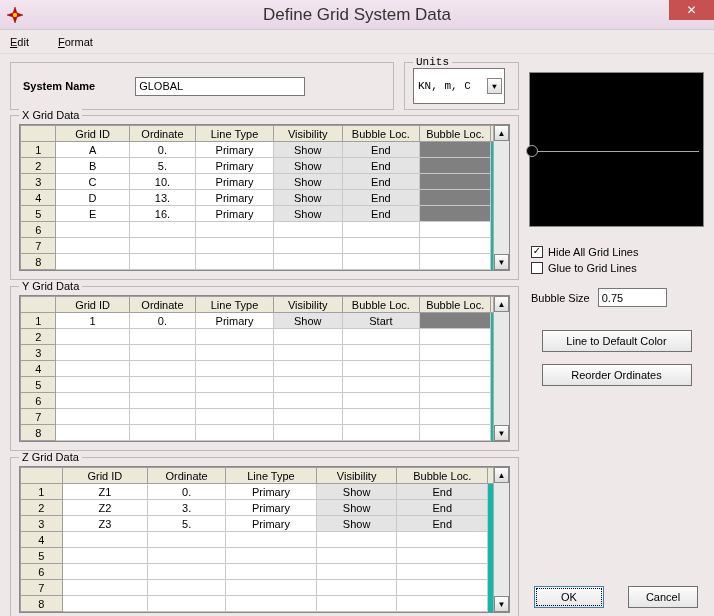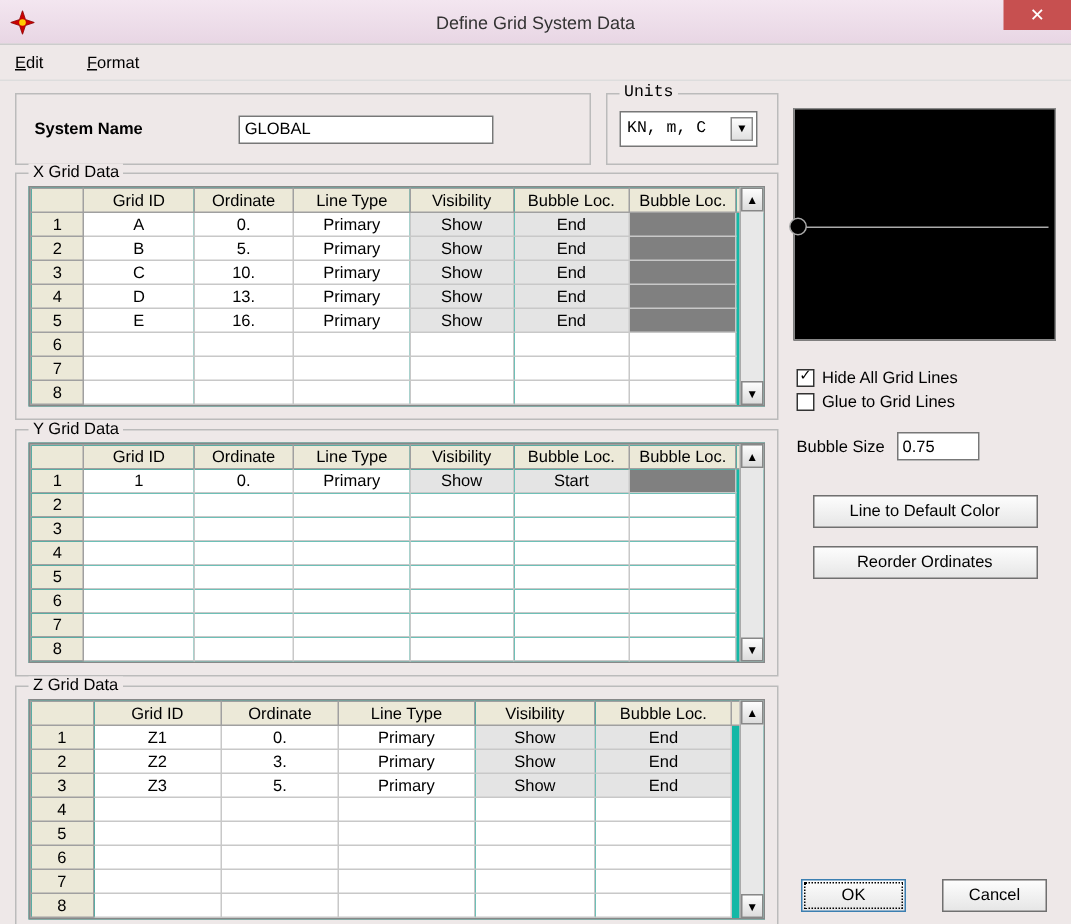--- a/index.html
+++ b/index.html
@@ -25,21 +25,21 @@
       margin: 0 7px;
       display: flex;
       align-items: center;
       justify-content: center;
     }
     .titlebar-title {
       position: absolute;
       left: 50%;
       transform: translateX(-50%);
       color: #333;
-      font-size: 12px;
+      font-size: 17px;
     }
     .close-btn {
       position: absolute;
       right: 0;
       top: 0;
       width: 45px;
       height: 20px;
       background: #c75050;
       color: #fff;
       display: flex;
@@ -67,21 +67,21 @@
     }
     .left-col { flex: 1; min-width: 0; }
     .right-col { width: 175px; display: flex; flex-direction: column; gap: 3px; }
     .row1 { display: flex; gap: 10px; height: 48px; margin-bottom: 5px; }
     .sys-name-row {
       flex: 1;
       border: 1px solid #bbb;
       display: flex;
       align-items: center;
       padding: 0 12px;
-      gap: 64px;
+      gap: 40px;
       background: #eee8e8;
     }
     .sys-name-label { font-weight: bold; display: flex; align-items: center; }
     .text-input {
       height: 19px;
       border: 1px solid #777;
       background: #fff;
       padding: 0 3px;
       font: inherit;
     }
@@ -94,21 +94,21 @@
       position: absolute;
       top: -7px;
       left: 8px;
       background: #eee8e8;
       padding: 0 3px;
       font-size: 11px;
     }
     .units-box { width: 115px; height: 48px; display: flex; align-items: center; font-family: Liberation Mono, monospace; }
     .select {
       width: 92px;
-      height: 24px;
+      height: 36px;
       border: 1px solid #777;
       background: #fff;
       display: flex;
       align-items: center;
       justify-content: space-between;
       padding: 0 2px 0 4px;
       cursor: pointer;
     }
     .select-arrow {
       width: 15px;
@@ -581,21 +581,21 @@
       <div class="checkbox-row">
         <span class="checkbox checked"></span>
         <span>Hide All Grid Lines</span>
       </div>
       <div class="checkbox-row">
         <span class="checkbox"></span>
         <span>Glue to Grid Lines</span>
       </div>
       <div class="bubble-row">
         <span>Bubble Size</span>
-        <input class="text-input" style="width: 55px;" value="0.75">
+        <input class="text-input" style="width: 69px;" value="0.75">
       </div>
     </div>
 
     <div class="right-btns">
       <button class="btn btn-wide">Line to Default Color</button>
       <button class="btn btn-wide">Reorder Ordinates</button>
     </div>
 
     <div class="bottom-btns">
       <button class="btn btn-focus" style="min-width:70px">OK</button>

